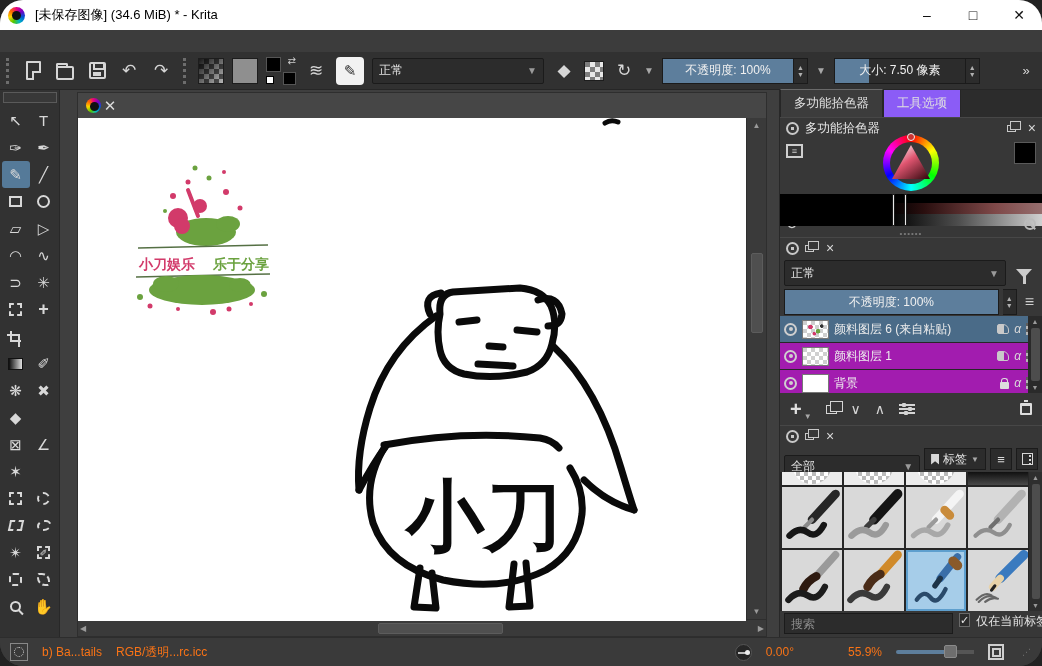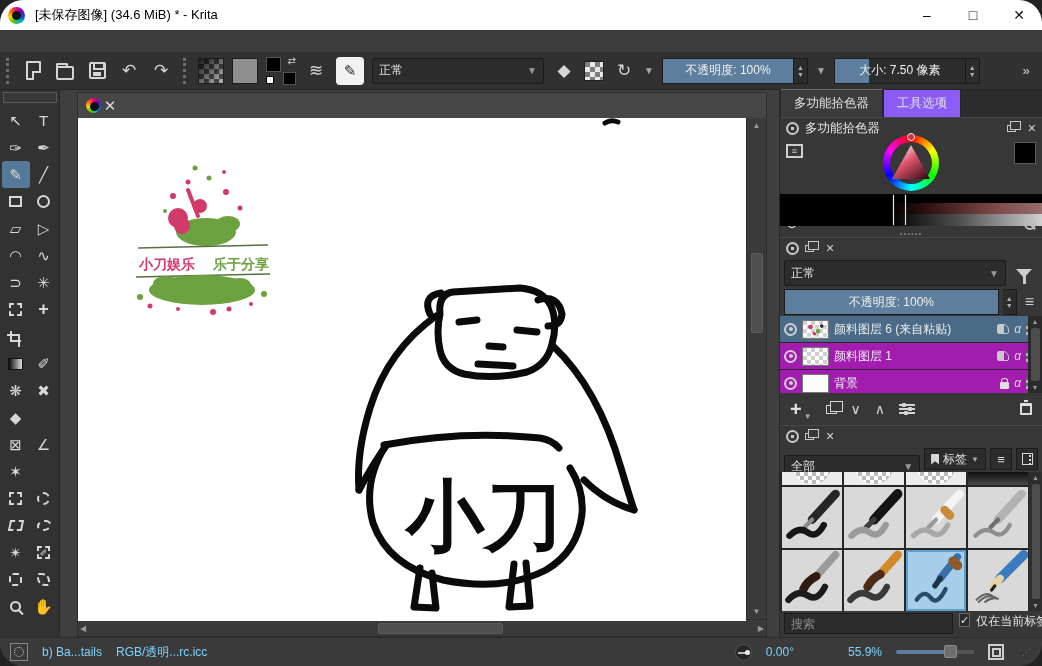--- a/index.html
+++ b/index.html
@@ -197,21 +197,21 @@
   .searchbox{flex:0 0 132px;height:21px;background:#2c2c2c;border:1px solid #1b1b1b;color:#e0e0e0;padding:0 6px;font-size:12px;font-family:inherit;}
   .searchbox::placeholder{color:#8b8b8b;}
   .cbx{width:14px;height:14px;background:#2c2c2c;border:1px solid #6a6a6a;color:#e8e8e8;font-size:11px;line-height:12px;text-align:center;}
   .cbxlab{font-size:12px;color:#e4e4e4;white-space:nowrap;}
 
   
   .statusbar{position:absolute;left:0;top:637px;width:1042px;height:29px;background:#3a3a3a;
              display:flex;align-items:center;gap:14px;padding:0 10px;border-top:1px solid #2d2d2d;}
   .ic-selmode{width:18px;height:18px;border:1px solid #888;display:flex;align-items:center;justify-content:center;}
   .ic-selmode i{display:block;width:10px;height:10px;border:1.5px dotted #cfcfcf;border-radius:50%;}
-  .sb-text{color:#7dd3fc;}
+  .sb-text{color:#f97316;}
   .sb-size{border:1px solid #7a7a7a;padding:2px 10px;color:#e8e8e8;}
   .ic-dial{width:17px;height:17px;border-radius:50%;background:#262626;border:1px solid #555;position:relative;}
   .ic-dial::after{content:'';position:absolute;top:7px;left:2px;right:2px;height:2px;background:#bbb;}
   .ic-dial::before{content:'';position:absolute;top:5px;right:1px;width:5px;height:5px;border-radius:50%;background:#eee;z-index:1;}
   .zslider{position:relative;width:78px;height:4px;background:#5d7e9c;border-radius:2px;}
   .zslider .rest{position:absolute;right:0;top:0;bottom:0;width:22%;background:#555;}
   .zslider .handle{position:absolute;left:62%;top:-5px;width:13px;height:13px;background:#6e6e6e;border:1px solid #8a8a8a;border-radius:2px;}
   .ic-fit{width:16px;height:16px;border:2px solid #cfcfcf;display:flex;align-items:center;justify-content:center;}
   .ic-fit::after{content:'';width:5px;height:5px;border:2px solid #cfcfcf;}
   .grip{margin-left:4px;color:#6a6a6a;font-size:9px;letter-spacing:1px;}

